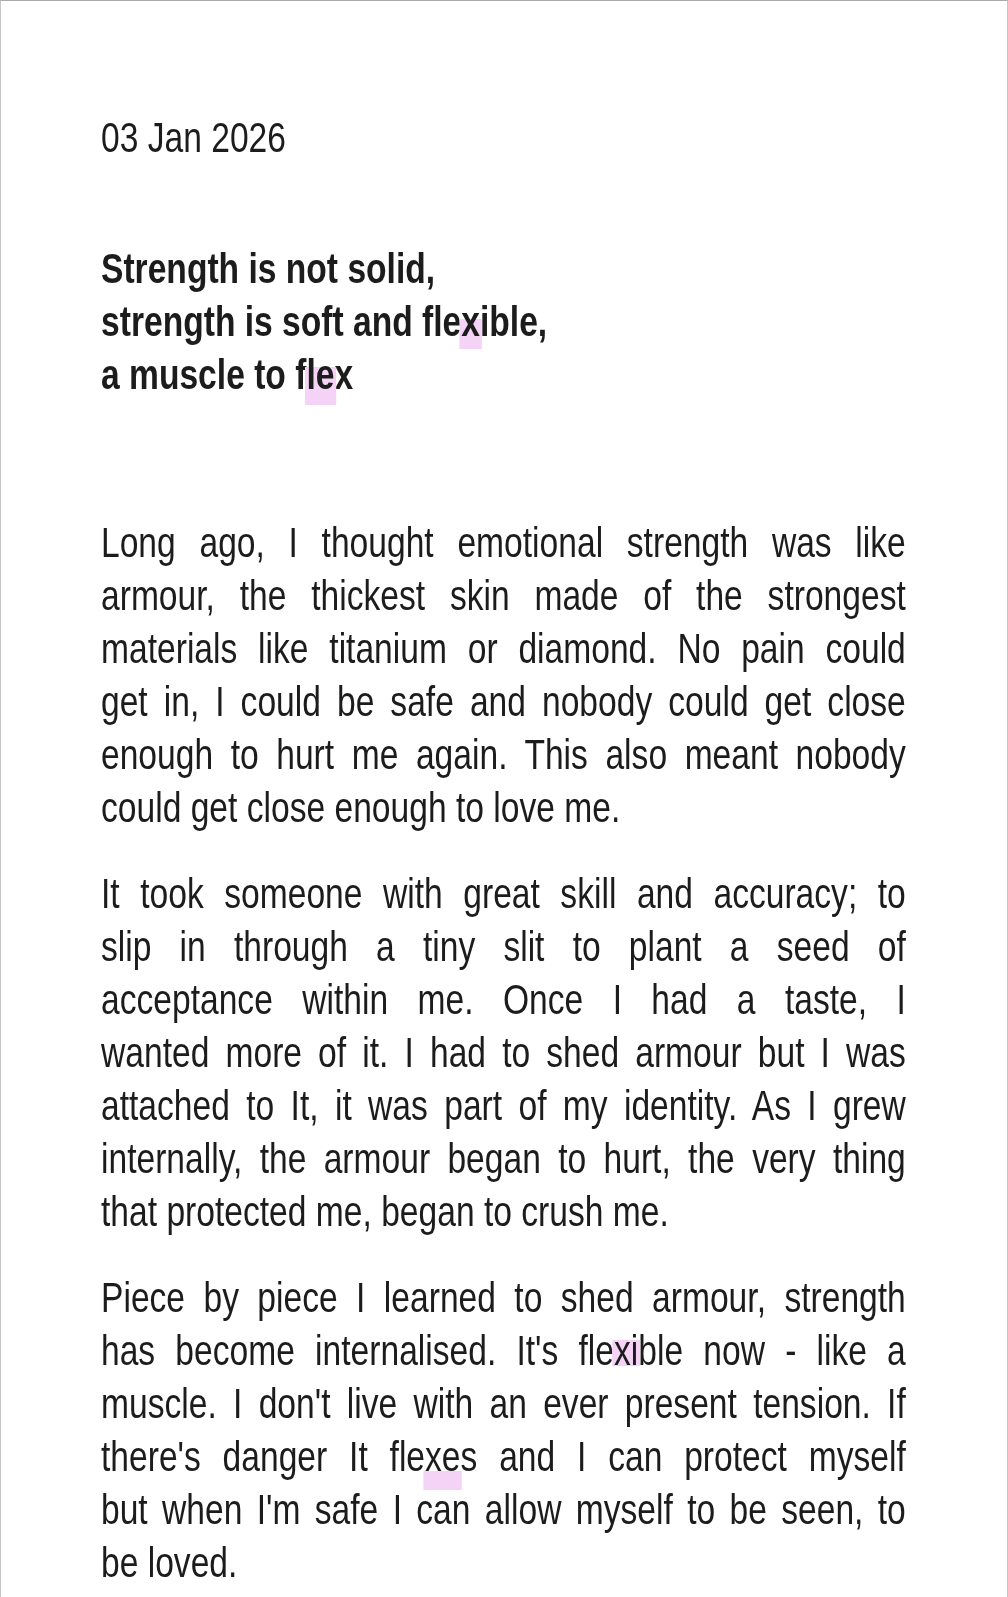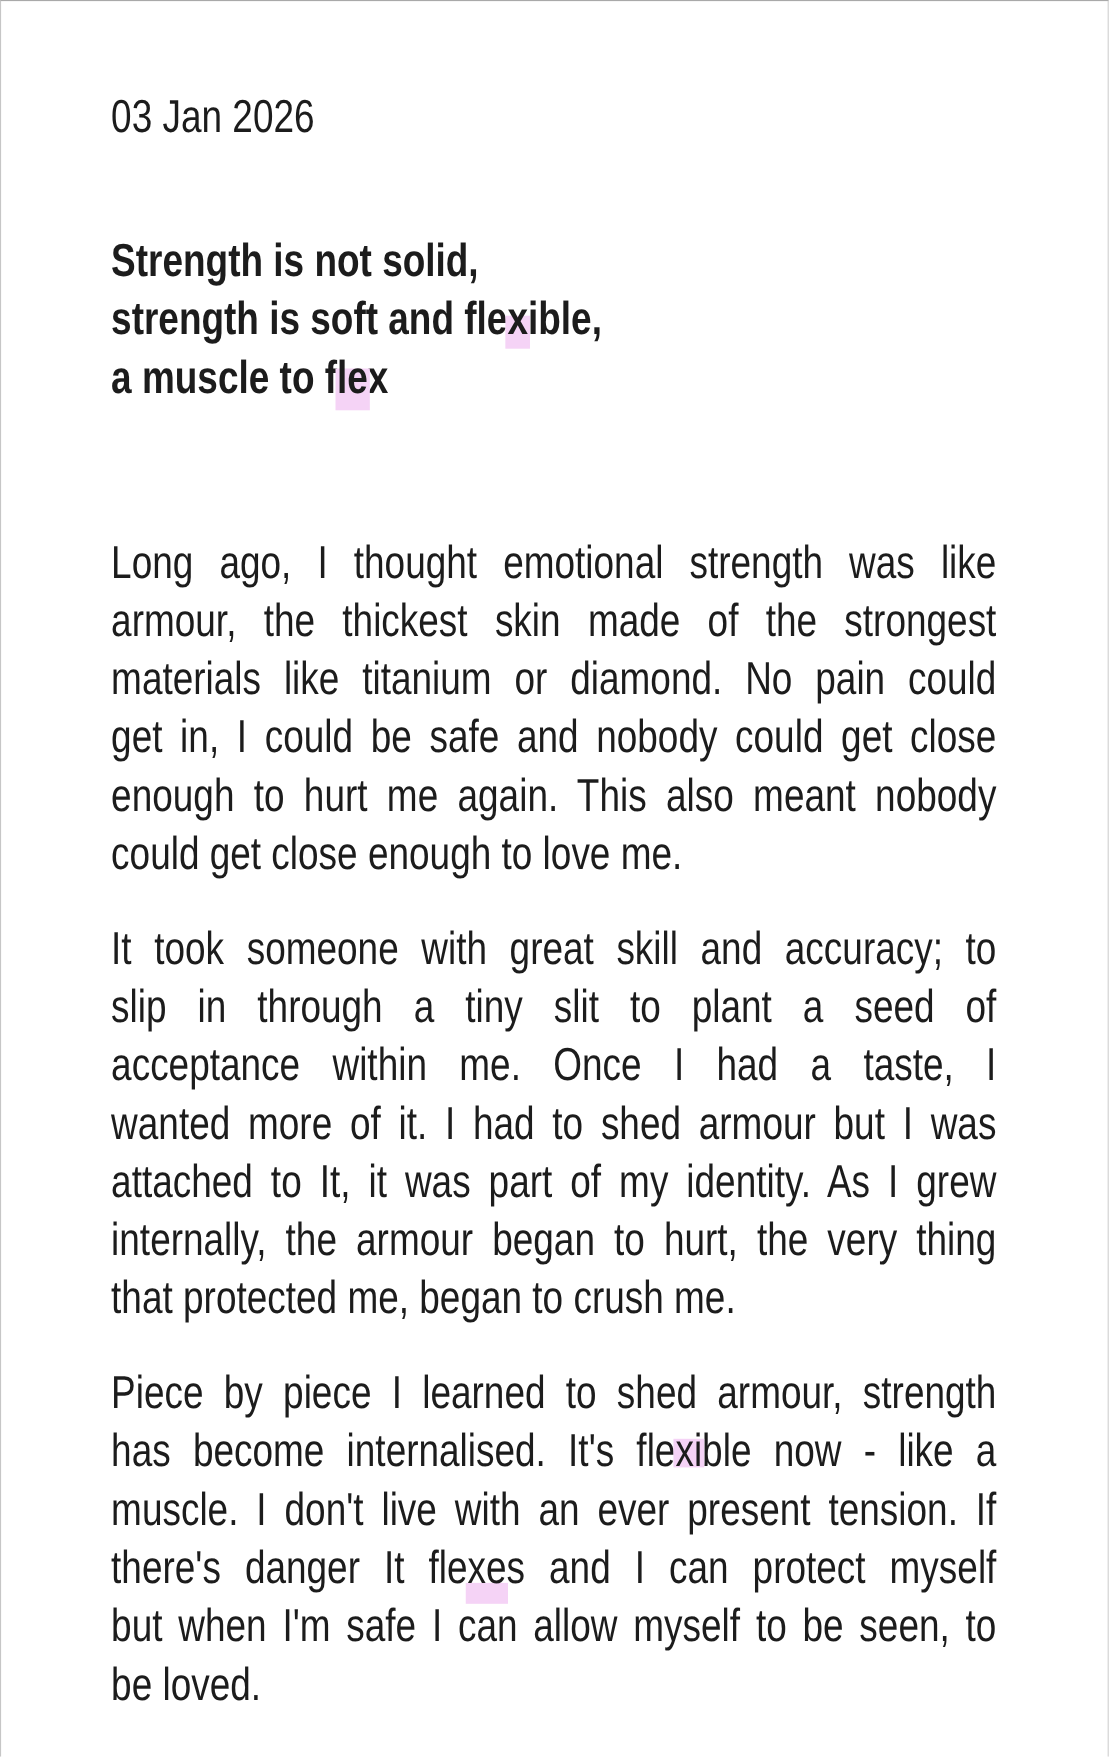--- a/index.html
+++ b/index.html
@@ -14,20 +14,21 @@
     height: 1597px;
     box-sizing: border-box;
     background: var(--background, #ffffff);
     border-left: 1px solid var(--border, #c6c6c6);
     border-right: 1px solid var(--border, #c6c6c6);
     border-top: 1px solid var(--border_top, #a9a9a9);
     overflow: hidden;
   }
   .note {
     padding: 78px 0 0 100px;
+    margin-top: 32px;
   }
   
   .squeeze {
     width: 1006px;
     transform: scaleX(0.8);
     transform-origin: 0 0;
     font-size: 42px;
     line-height: 53px;
     color: var(--text, #1c1c1c);
   }

